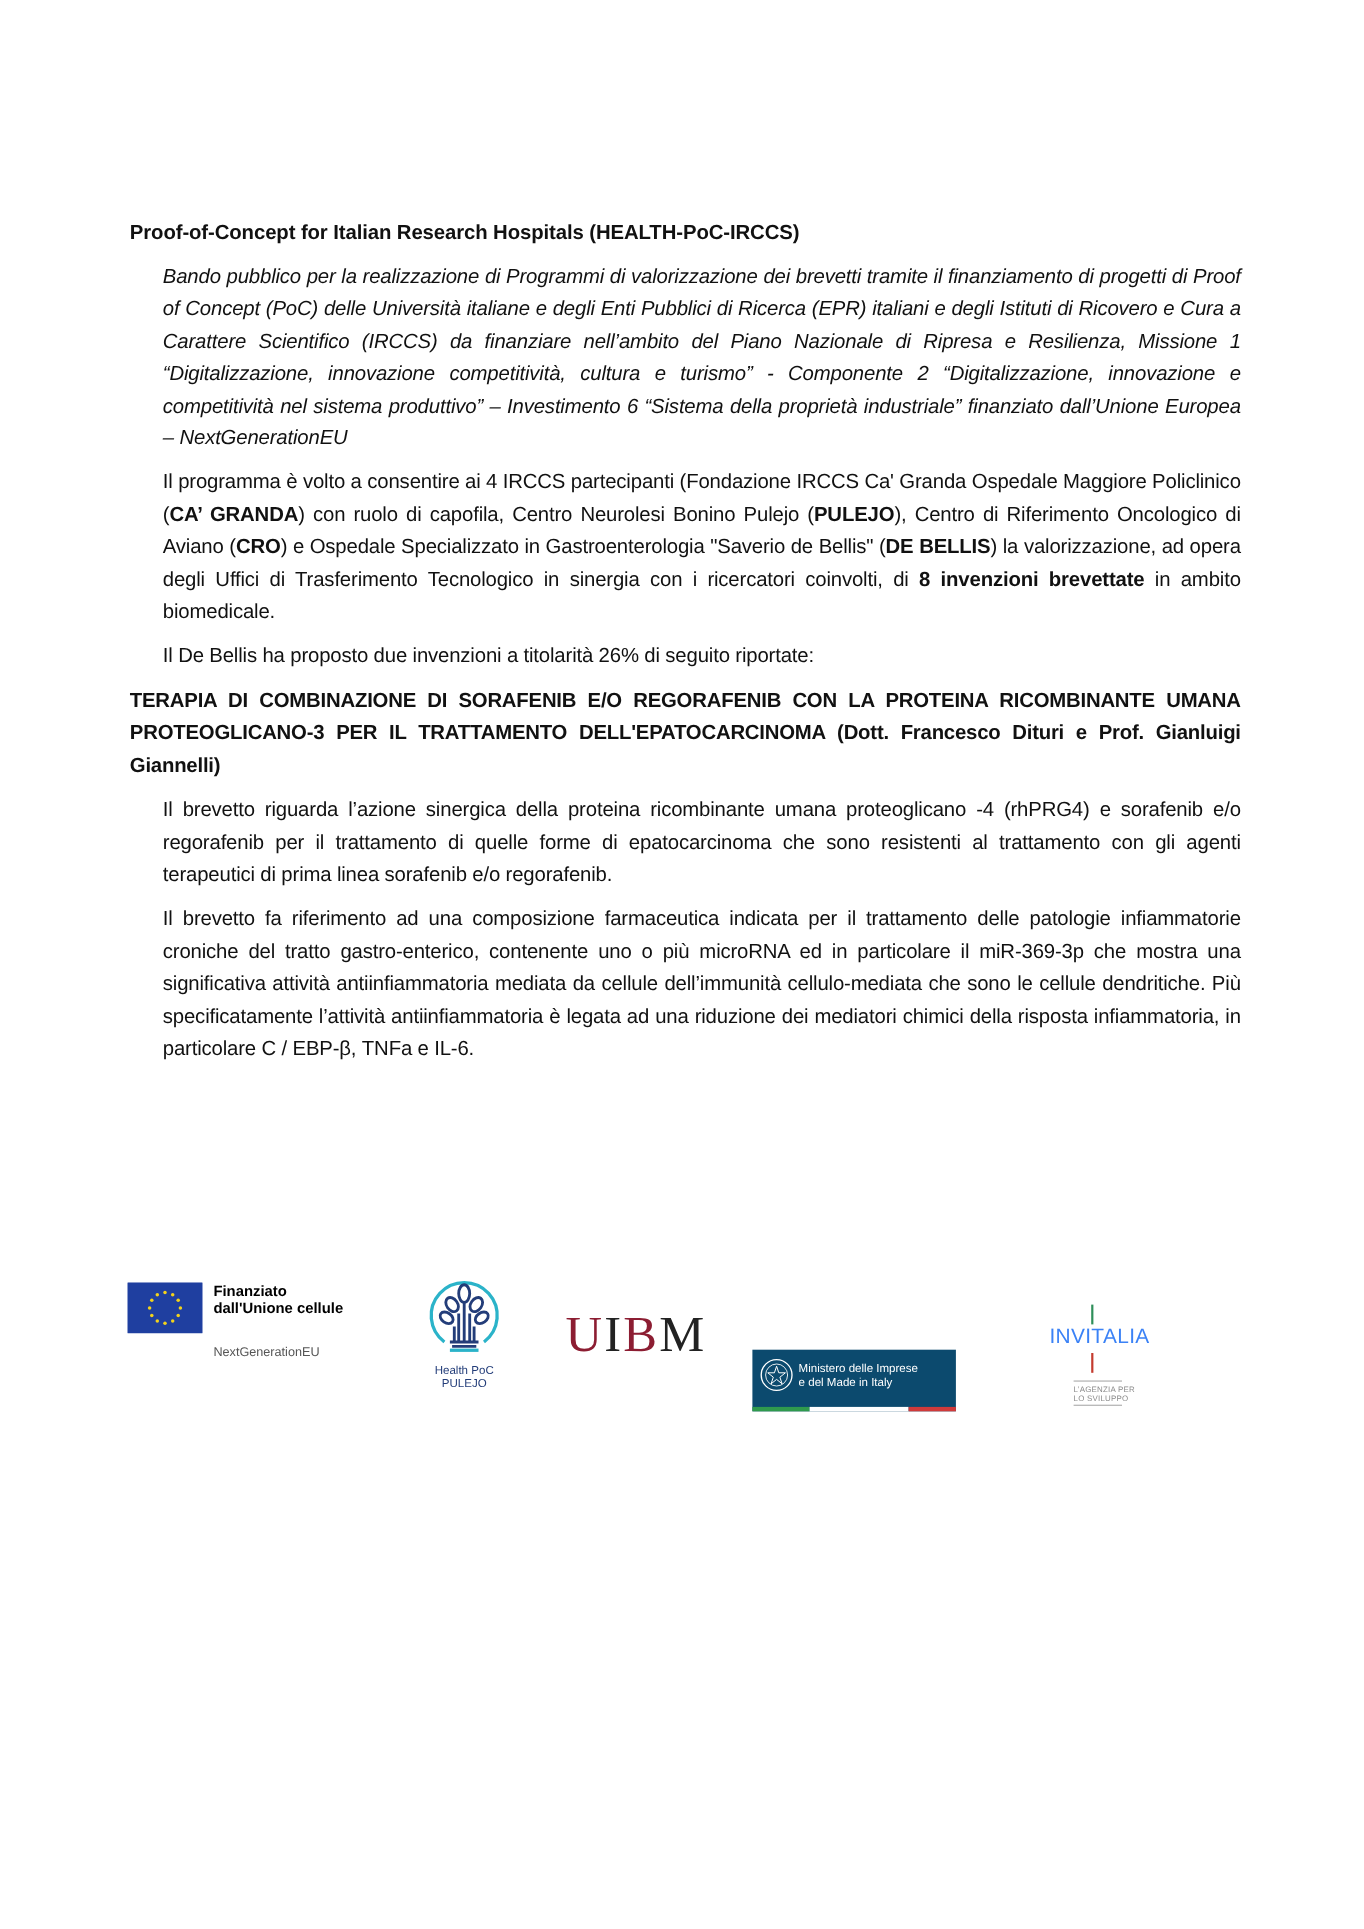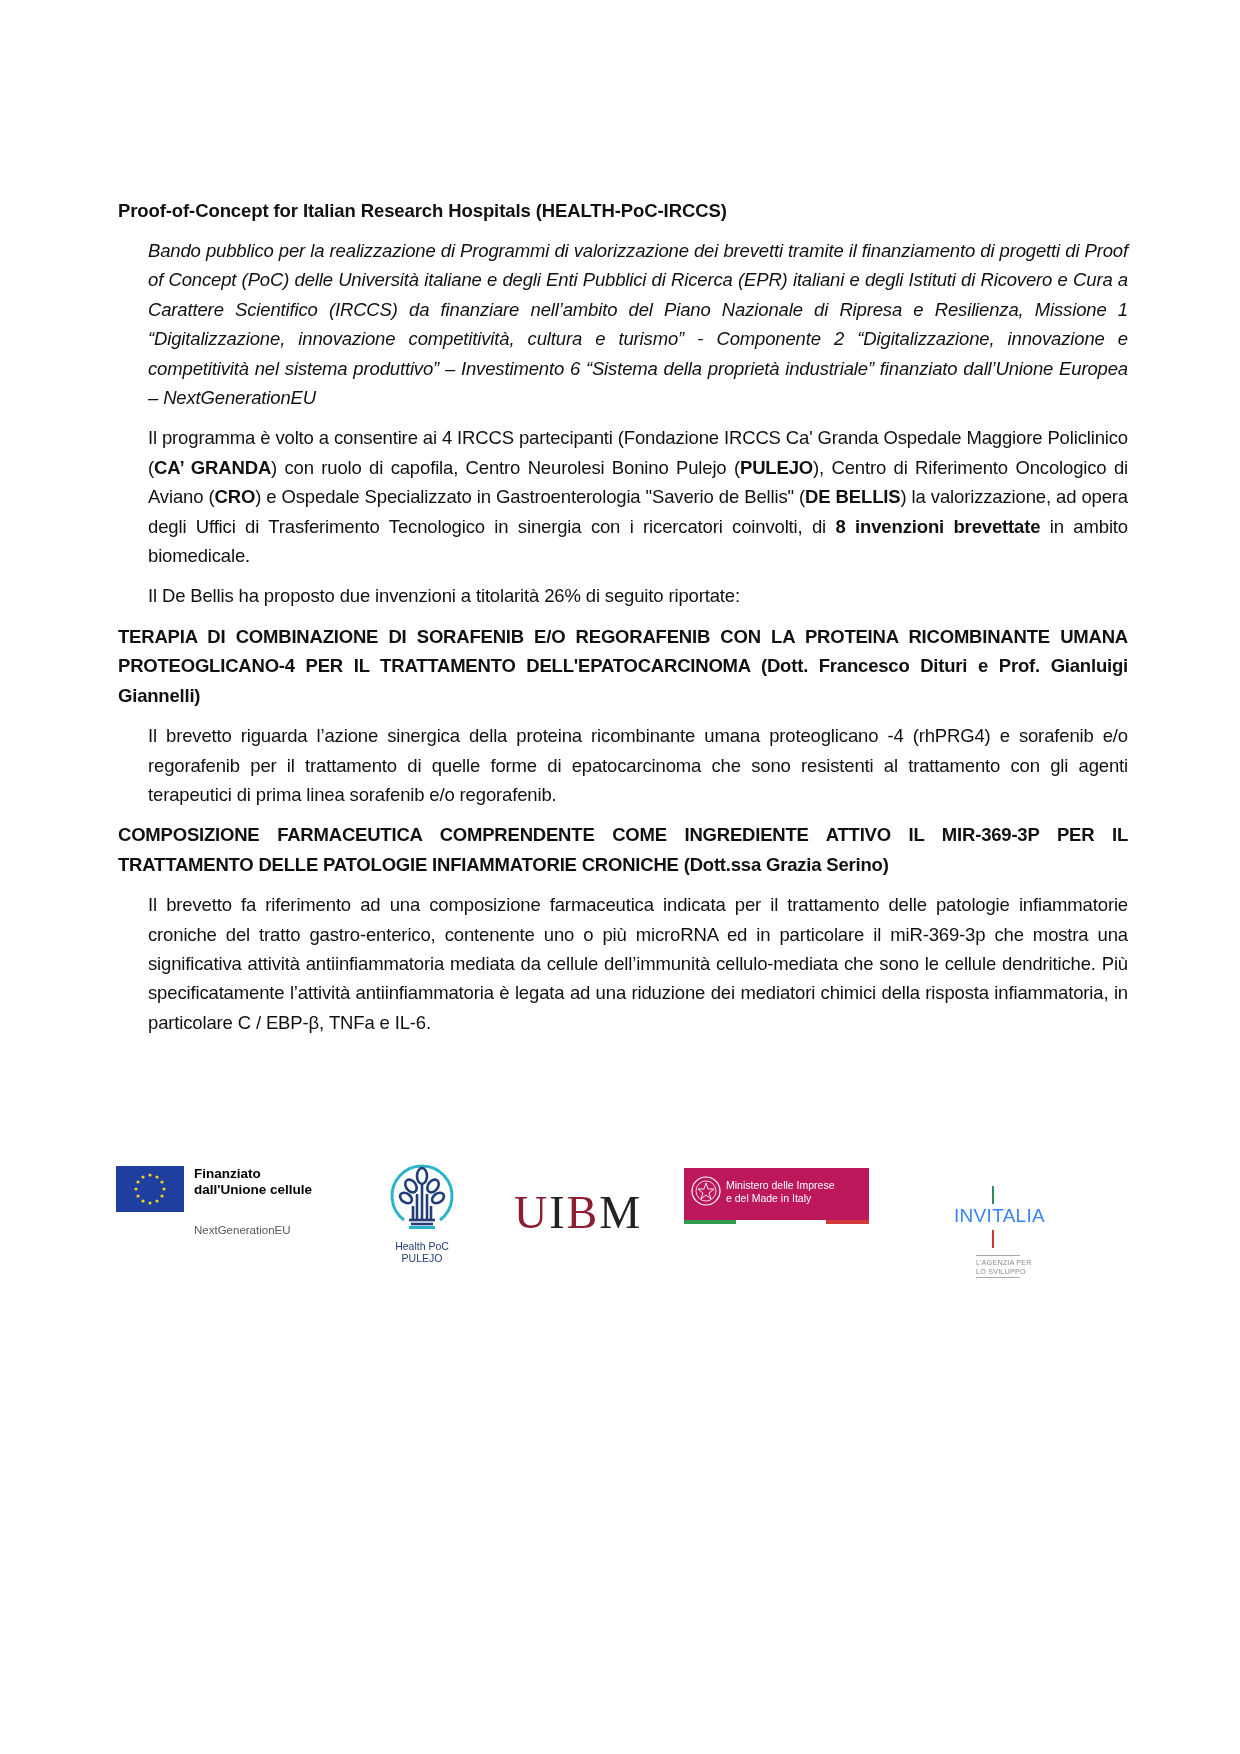--- a/index.html
+++ b/index.html
@@ -65,22 +65,22 @@
 
     .uibm-logo { left: 514px; top: 1190px; width: 140px; height: 50px; }
     .uibm-text {
       font-family: "Liberation Serif", "DejaVu Serif", serif;
       font-size: 46px; line-height: 46px; letter-spacing: 2px;
       color: #8c1d32;
     }
     .uibm-text .dark { color: #222222; }
 
     .mimit-logo {
-      left: 684px; top: 1168px; width: 185px; height: 56px;
-      background: #be185d;
+      left: 684px; top: 1227px; width: 185px; height: 56px;
+      background: #0c4a6e;
     }
     .mimit-emblem {
       position: absolute; left: 5px; top: 6px; width: 34px; height: 34px;
     }
     .mimit-text {
       position: absolute; left: 42px; top: 11px;
       color: #ffffff; font-size: 10.5px; line-height: 13px;
     }
     .mimit-stripe {
       position: absolute; left: 0; bottom: 0; width: 100%; height: 4px;
@@ -109,24 +109,23 @@
 
 <div class="page">
   <div class="doc-title">Proof-of-Concept for Italian Research Hospitals (HEALTH-PoC-IRCCS)</div>
 
   <p class="para italic">Bando pubblico per la realizzazione di Programmi di valorizzazione dei brevetti tramite il finanziamento di progetti di Proof of Concept (PoC) delle Università italiane e degli Enti Pubblici di Ricerca (EPR) italiani e degli Istituti di Ricovero e Cura a Carattere Scientifico (IRCCS) da finanziare nell’ambito del Piano Nazionale di Ripresa e Resilienza, Missione 1 “Digitalizzazione, innovazione competitività, cultura e turismo” - Componente 2 “Digitalizzazione, innovazione e competitività nel sistema produttivo” – Investimento 6 “Sistema della proprietà industriale” finanziato dall’Unione Europea – NextGenerationEU</p>
 
   <p class="para"><span>Il programma è volto a consentire ai 4 IRCCS partecipanti (Fondazione IRCCS Ca' Granda Ospedale Maggiore Policlinico (</span><b>CA’ GRANDA</b><span>) con ruolo di capofila, Centro Neurolesi Bonino Pulejo (</span><b>PULEJO</b><span>), Centro di Riferimento Oncologico di Aviano (</span><b>CRO</b><span>) e Ospedale Specializzato in Gastroenterologia "Saverio de Bellis" (</span><b>DE BELLIS</b><span>) la valorizzazione, ad opera degli Uffici di Trasferimento Tecnologico in sinergia con i ricercatori coinvolti, di </span><b>8 invenzioni brevettate</b><span> in ambito biomedicale.</span></p>
 
   <p class="para">Il De Bellis ha proposto due invenzioni a titolarità 26% di seguito riportate:</p>
 
-  <div class="heading">TERAPIA DI COMBINAZIONE DI SORAFENIB E/O REGORAFENIB CON LA PROTEINA RICOMBINANTE UMANA PROTEOGLICANO-4 PER IL TRATTAMENTO DELL'EPATOCARCINOMA  (Dott. Francesco Dituri e Prof. Gianluigi Giannelli)</div>
+  <div class="heading">TERAPIA DI COMBINAZIONE DI SORAFENIB E/O REGORAFENIB CON LA PROTEINA RICOMBINANTE UMANA PROTEOGLICANO-3 PER IL TRATTAMENTO DELL'EPATOCARCINOMA  (Dott. Francesco Dituri e Prof. Gianluigi Giannelli)</div>
   <p class="para">Il brevetto riguarda l’azione sinergica della proteina ricombinante umana proteoglicano -4 (rhPRG4) e sorafenib e/o regorafenib per il trattamento di quelle forme di epatocarcinoma che sono resistenti al trattamento con gli agenti terapeutici di prima linea sorafenib e/o regorafenib.</p>
 
-  <div class="heading">COMPOSIZIONE FARMACEUTICA COMPRENDENTE COME INGREDIENTE ATTIVO IL MIR-369-3P PER IL TRATTAMENTO DELLE PATOLOGIE INFIAMMATORIE CRONICHE  (Dott.ssa Grazia Serino)</div>
   <p class="para">Il brevetto fa riferimento ad una composizione farmaceutica indicata per il trattamento delle patologie infiammatorie croniche del tratto gastro-enterico, contenente uno o più microRNA ed in particolare il miR-369-3p che mostra una significativa attività antiinfiammatoria mediata da cellule dell’immunità cellulo-mediata che sono le cellule dendritiche. Più specificatamente l’attività antiinfiammatoria è legata ad una riduzione dei mediatori chimici della risposta infiammatoria, in particolare C / EBP-β, TNFa e IL-6.</p>
 </div>
 
 <div class="logo eu-logo">
   <div class="eu-flag">
     <svg width="68" height="46" viewBox="0 0 68 46">
       <rect width="68" height="46" fill="#1f3fa0"></rect>
       <g fill="#f2d21b">
         <circle cx="34" cy="9" r="1.6"></circle>
         <circle cx="41" cy="11" r="1.6"></circle>

